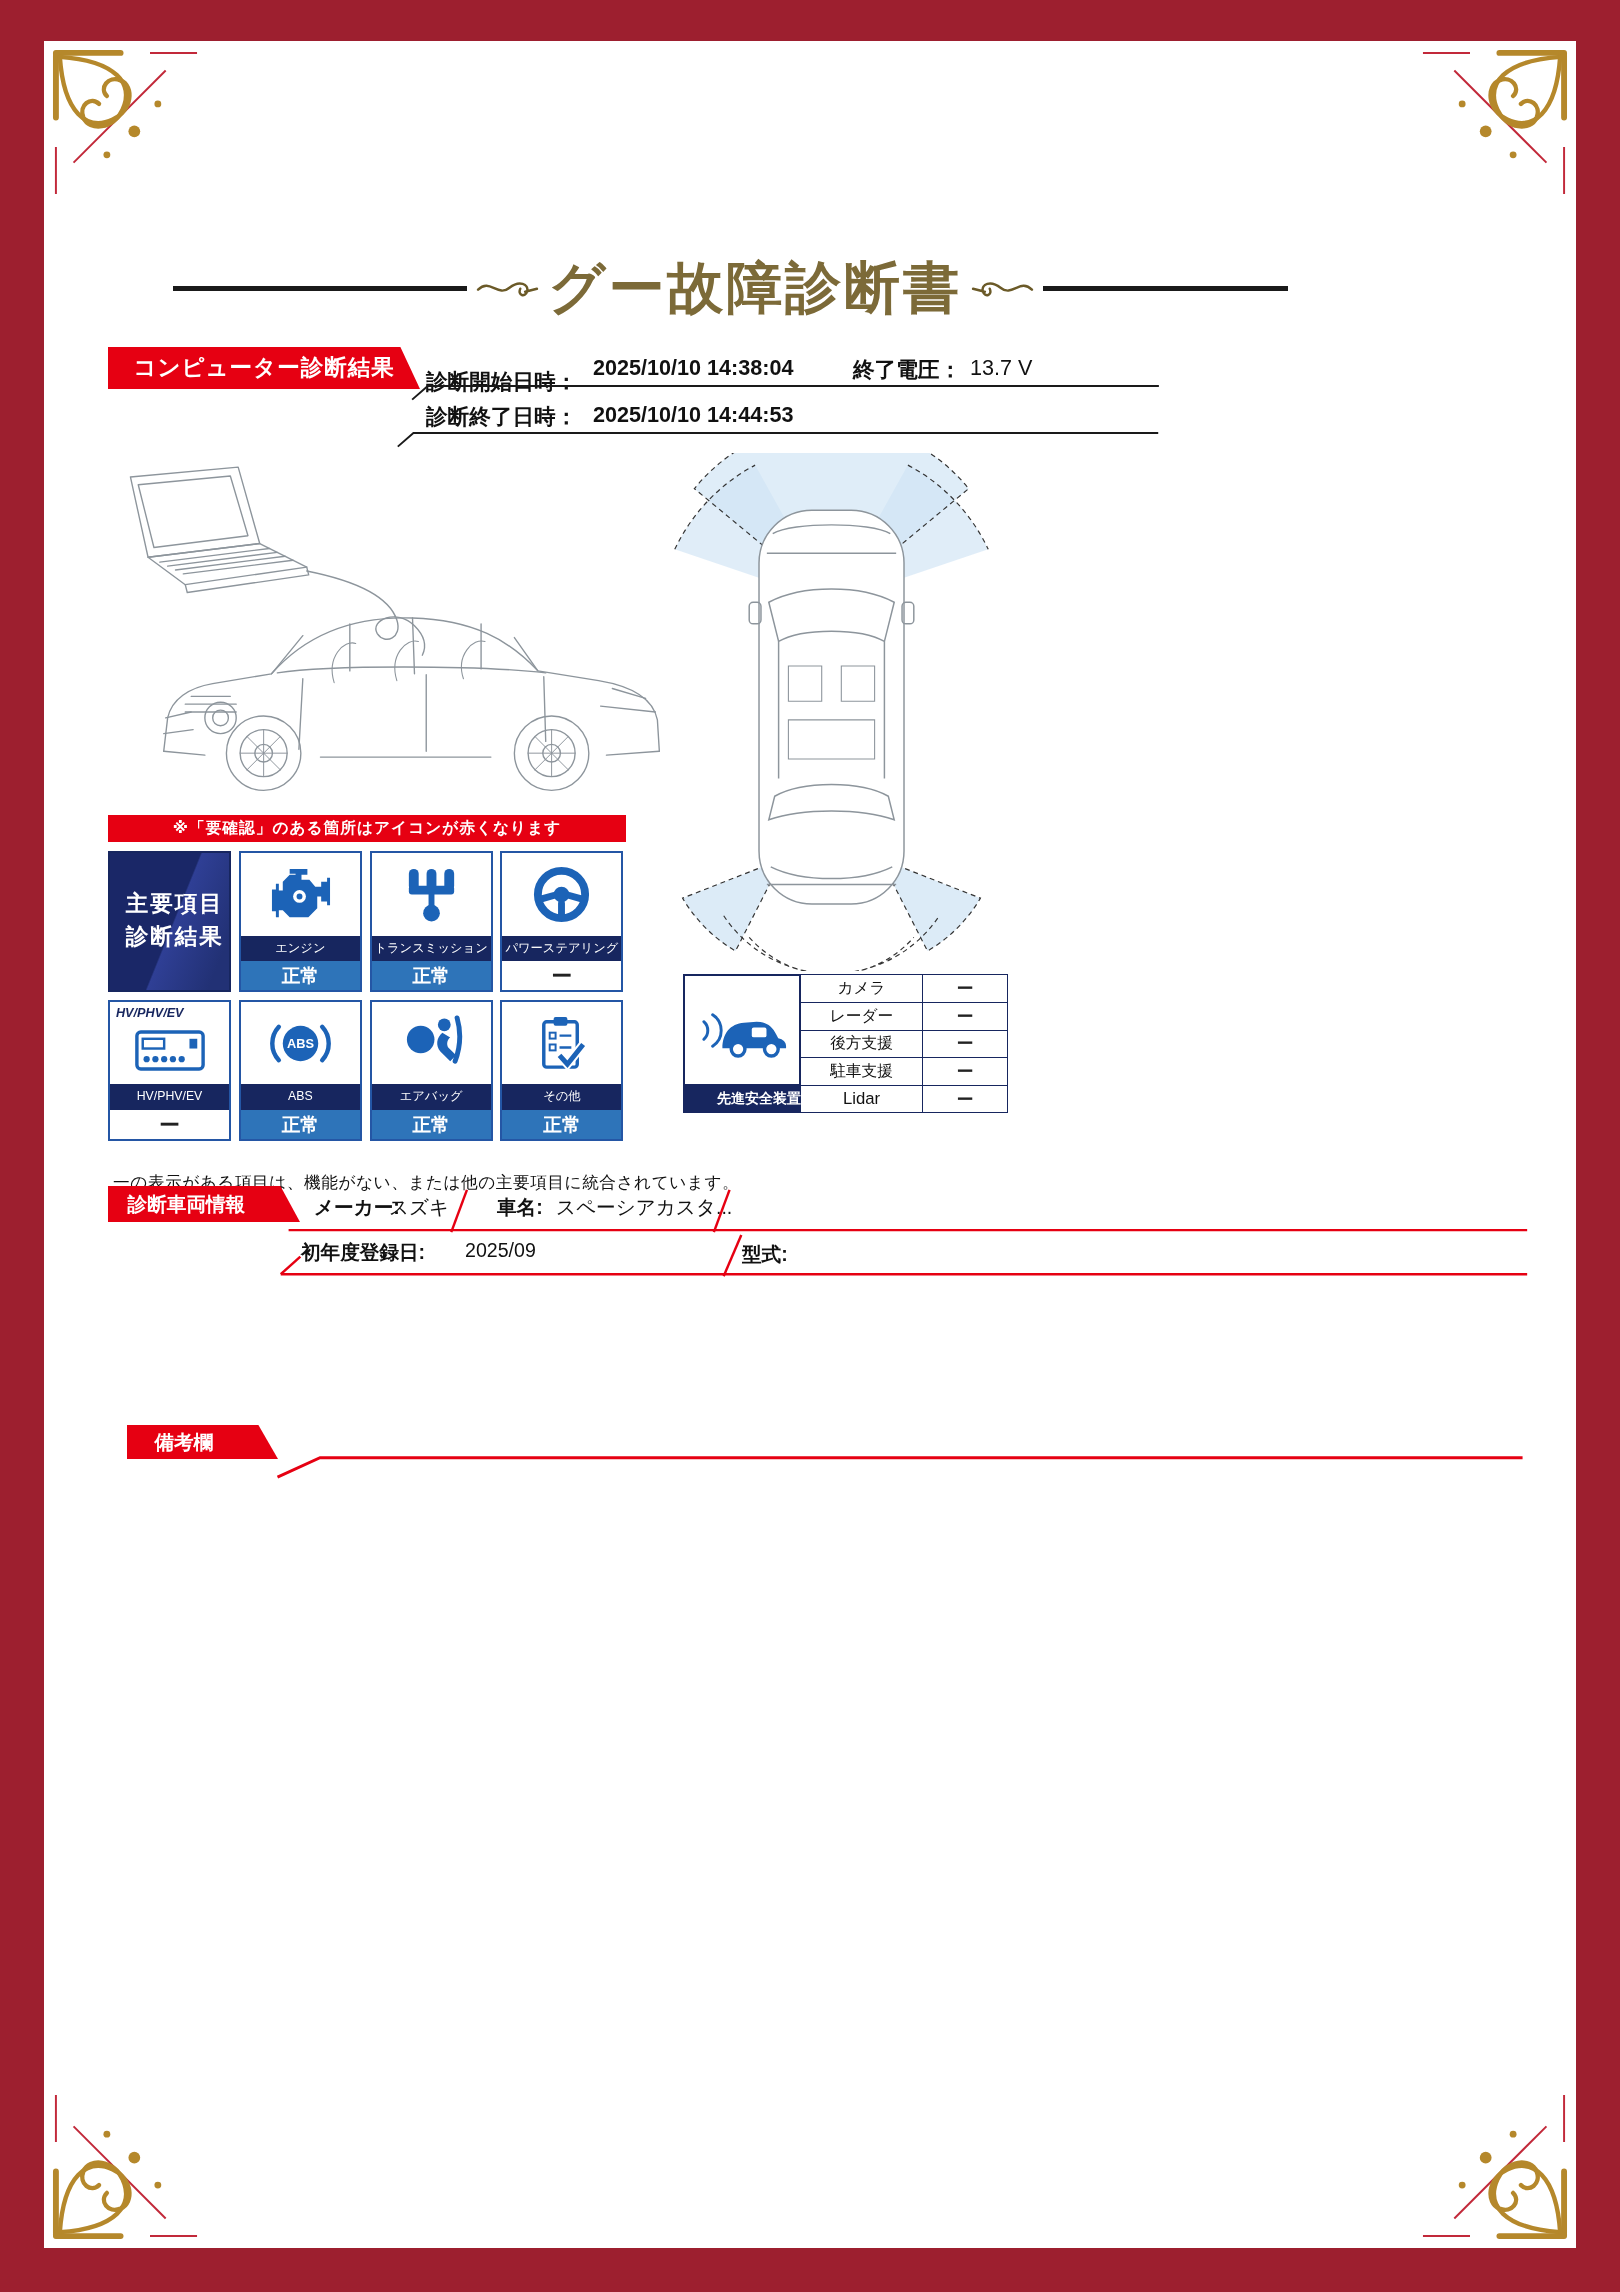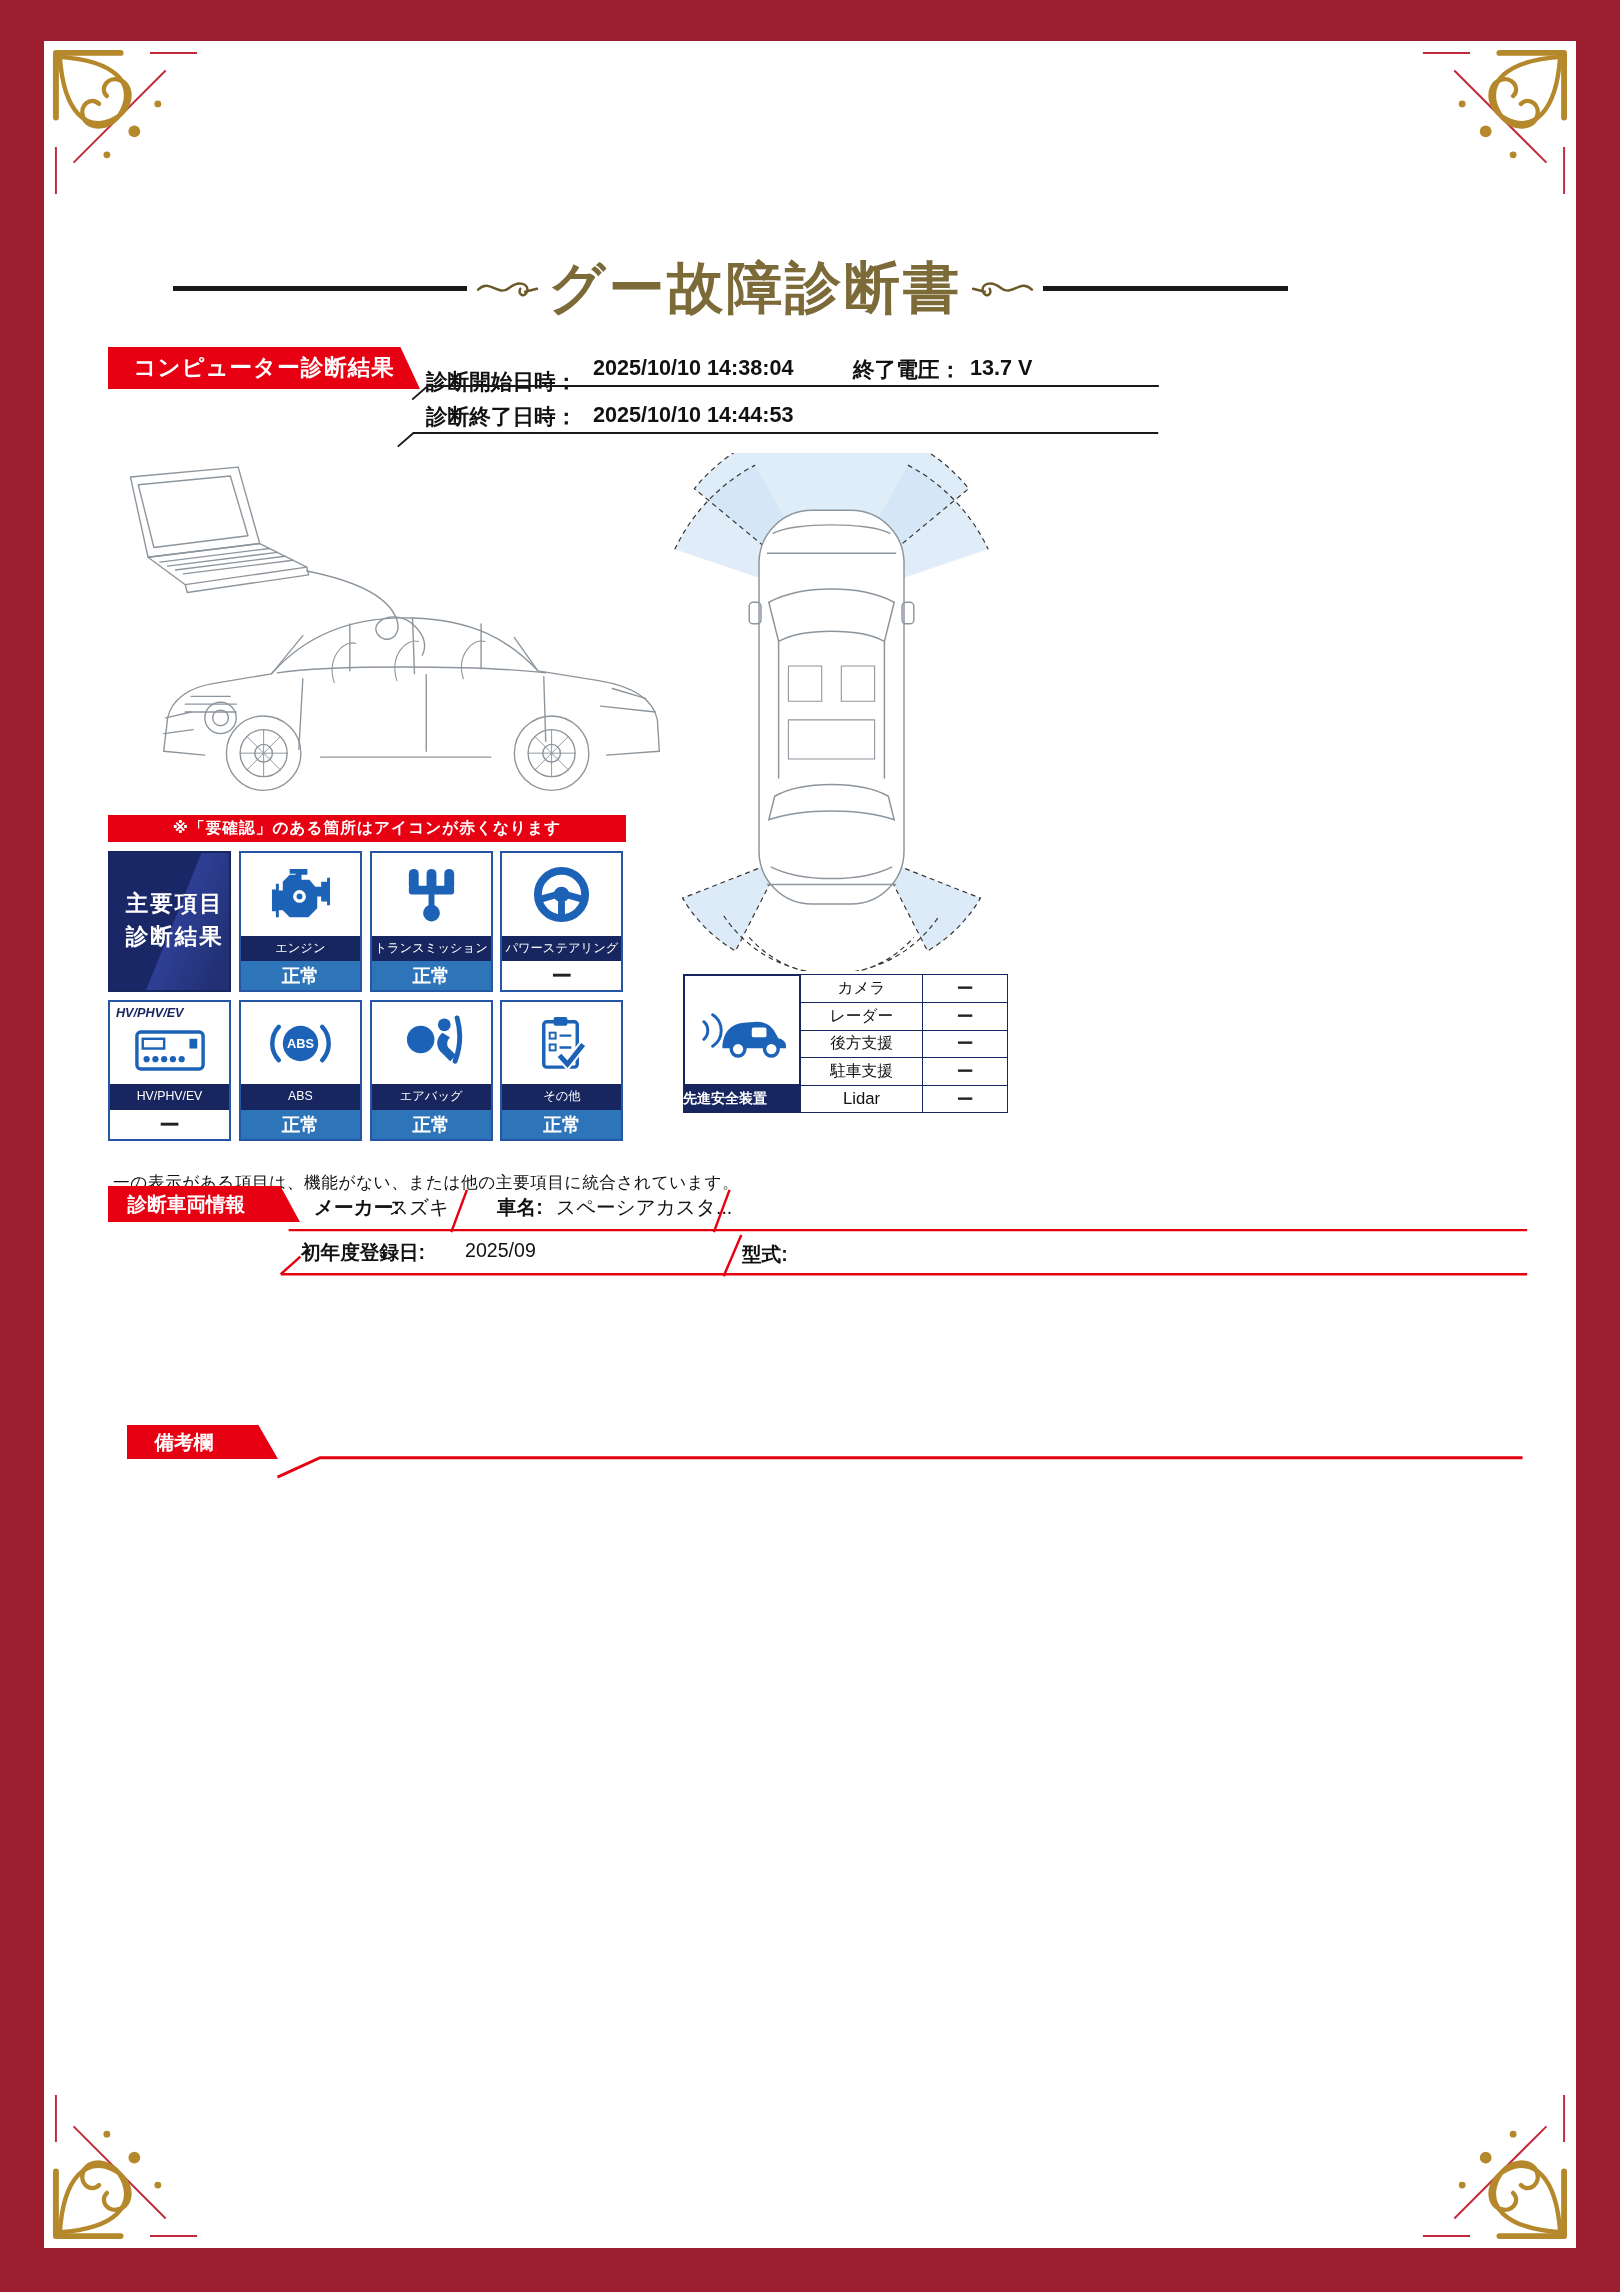--- a/index.html
+++ b/index.html
@@ -60,21 +60,21 @@
     background:linear-gradient(112deg,#1A2767 0%,#1A2767 52%,#2F3F95 53%,#223175 88%);
     color:#fff; font-size:22.5px; font-weight:bold; letter-spacing:2px; padding:35px 0 0 15.7px; line-height:1.45; }
   .hv-overlay { position:absolute; left:5.9px; top:3.9px; color:#17265F; font-size:12.7px; font-weight:bold; font-style:italic; }
 
   
   .safety-table { position:absolute; left:639px; top:933px; width:325px; height:139px; display:flex; }
   .safety-left { width:118px; display:flex; flex-direction:column; }
   .safety-icon-box { flex:1; border:2px solid #17265F; border-bottom:none; background:#fff;
     display:flex; align-items:center; justify-content:center; }
   .safety-caption { height:29px; background:#17265F; color:#fff; font-size:14px; font-weight:bold;
-    text-align:left; line-height:29px; }
+    text-align:right; line-height:29px; }
   .safety-rows { flex:1; display:flex; flex-direction:column; }
   .safety-row { flex:1; display:flex; }
   .safety-row-label { width:122px; border:1px solid #17265F; border-left:none; border-bottom:none;
     background:#fff; font-size:15.7px; color:#111; display:flex; align-items:center; justify-content:center; }
   .safety-row-value { flex:1; border:1px solid #17265F; border-left:none; border-bottom:none;
     background:#fff; font-size:16.7px; font-weight:bold; color:#222; display:flex; align-items:center; justify-content:center; }
   .safety-row:last-child .safety-row-label, .safety-row:last-child .safety-row-value { border-bottom:1px solid #17265F; }
   .safety-row-label.latin { font-size:16.7px; }
 
   .footnote { position:absolute; left:69px; top:1110px; font-size:16.7px; color:#111; letter-spacing:0.5px;margin-top:20px; }
@@ -168,21 +168,21 @@
       <svg width="63" height="25.5" viewBox="0 0 64 26" style="transform:scaleX(-1)">
         <path d="M2,14 C14,2 22,22 34,12 C44,4 54,8 52,16 C50,22 42,20 45,13 M50,16 L62,13" fill="none" stroke="#6B5A28" stroke-width="2.5" stroke-linecap="round"></path>
       </svg>
       <div class="title-rule right"></div>
     </div>
 
     <div class="red-banner diag-banner">コンピューター診断結果</div>
     <span class="diag-text diag-label" style="left:382px; top:314px;margin-top:12px;">診断開始日時：</span>
     <span class="diag-text" style="left:549px; top:314px; font-weight:bold;">2025/10/10 14:38:04</span>
     <span class="diag-text diag-label" style="left:809px; top:314px;">終了電圧：</span>
-    <span class="diag-text" style="left:926px; top:314px; font-weight:bold;">13.7 V</span>
+    <span class="diag-text" style="left:926px; top:314px; font-weight:normal;">13.7 V</span>
     <svg class="diag-line" style="left:365px; top:343px;" width="753" height="17.6" viewBox="0 0 768 18">
       <path d="M2,16 L18,2 L766,2" fill="none" stroke="#1a1a1a" stroke-width="2"></path>
     </svg>
     <span class="diag-text diag-label" style="left:382px; top:361px;">診断終了日時：</span>
     <span class="diag-text" style="left:549px; top:361px; font-weight:bold;">2025/10/10 14:44:53</span>
     <svg class="diag-line" style="left:351px; top:390px;" width="766" height="17.6" viewBox="0 0 782 18">
       <path d="M2,16 L18,2 L780,2" fill="none" stroke="#1a1a1a" stroke-width="2"></path>
     </svg>
 
     <svg class="illu-left" viewBox="0 0 585 368">

